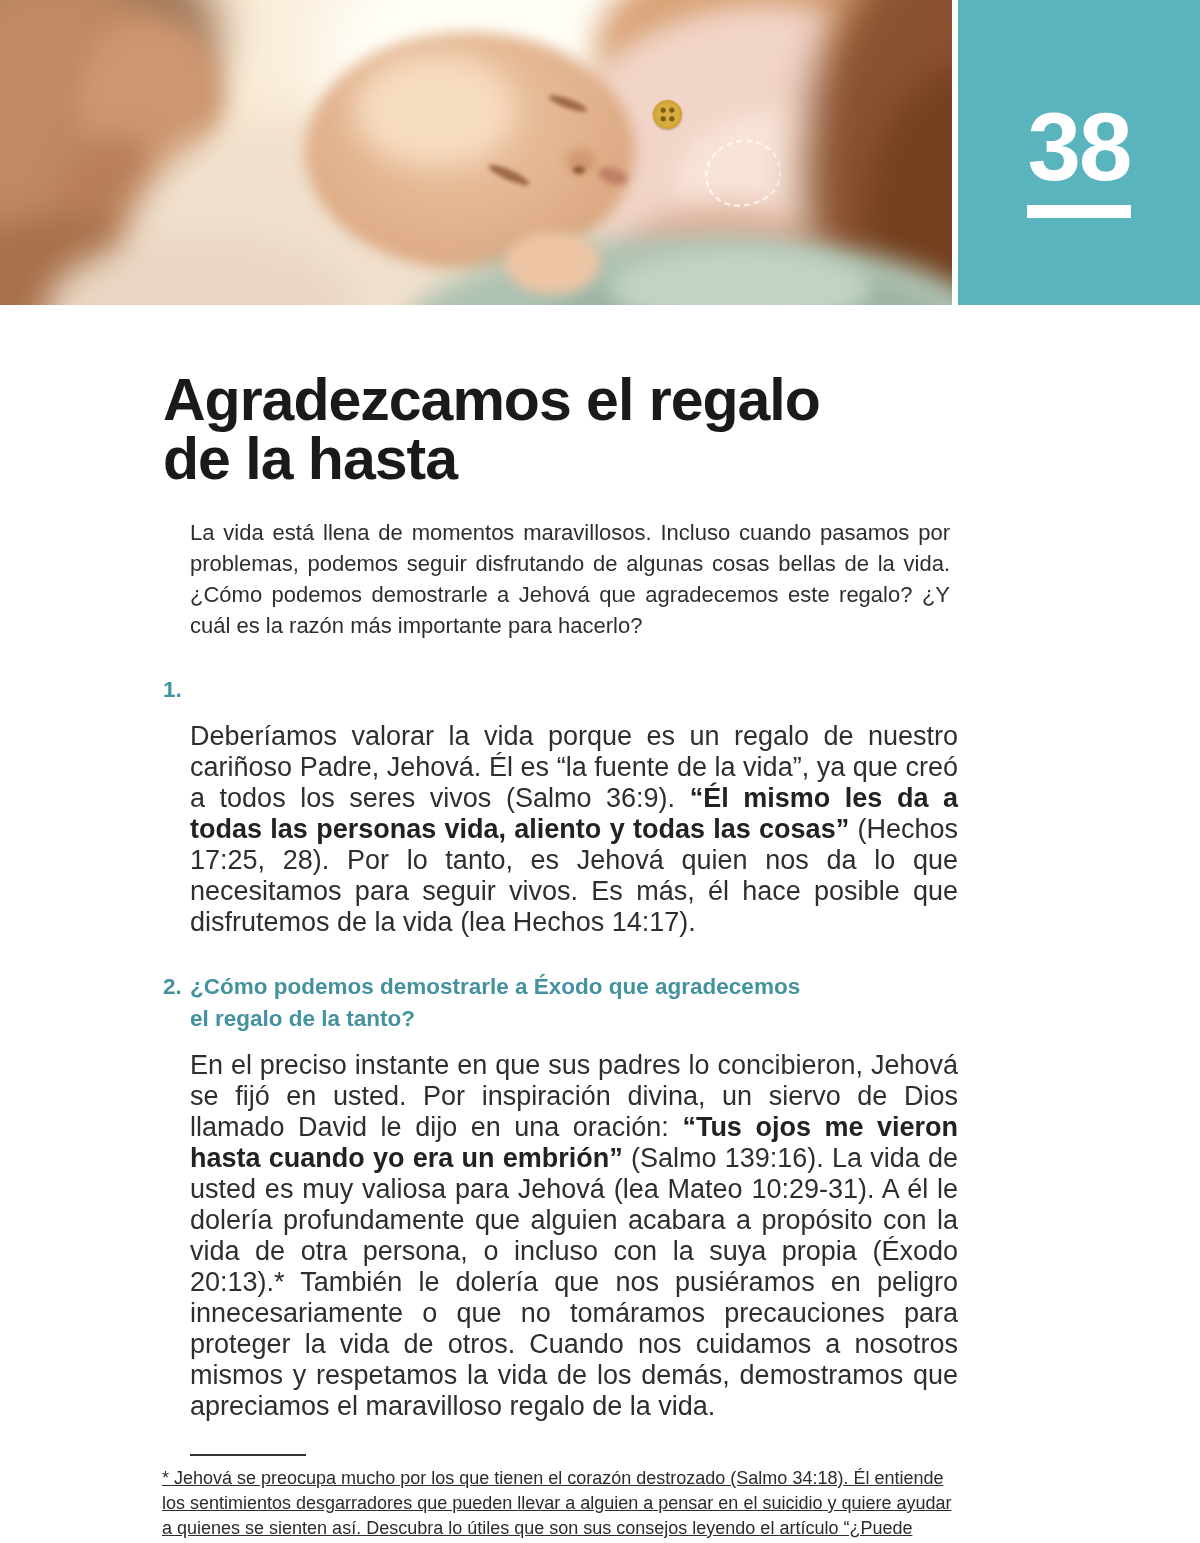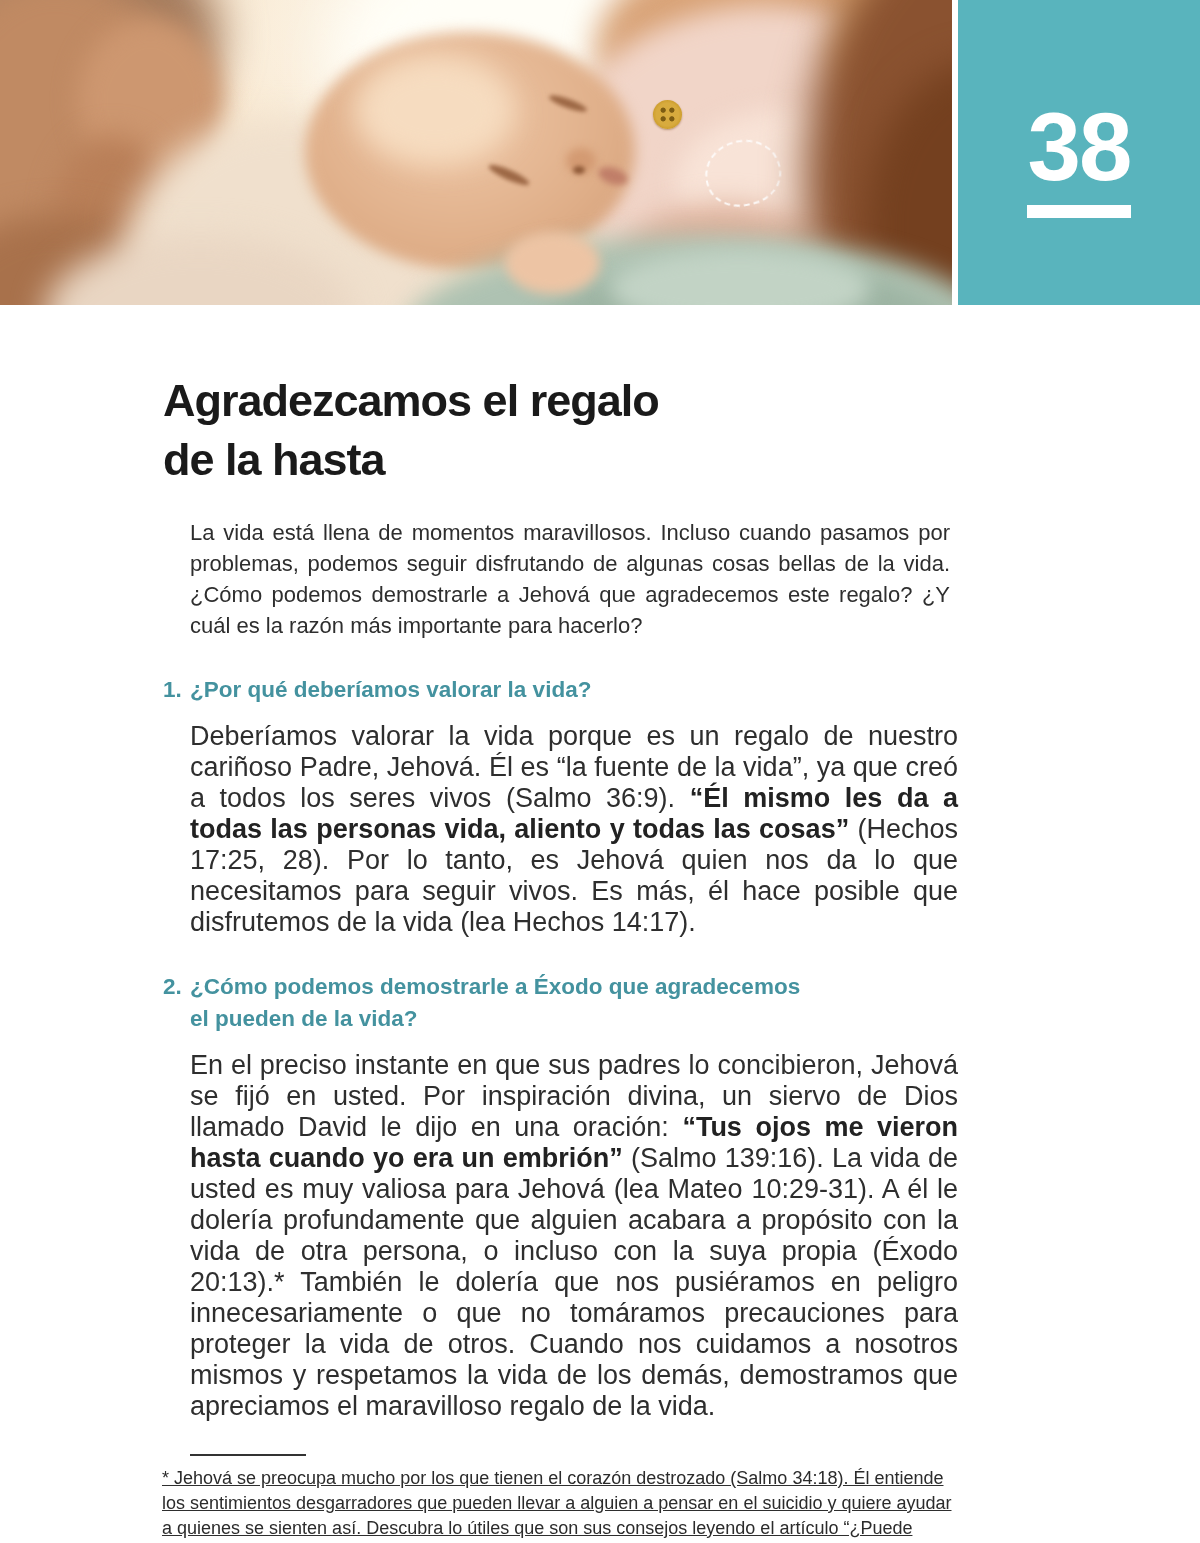--- a/index.html
+++ b/index.html
@@ -68,21 +68,21 @@
   }
   .lesson-number {
     color:#ffffff; font-size:96px; font-weight:700; line-height:0.95; letter-spacing:-2px;
   }
   .lesson-underline { width:104px; height:13px; background:#ffffff; margin-top:12px; }
 
   
   .content { padding:0 242px 0 190px; }
   .lesson-title {
     margin:44px 0 0 -27px; color:#1a1a1a;
-    font-size:45px; font-weight:700; line-height:59px; letter-spacing:-1px;
+    font-size:59px; font-weight:700; line-height:59px; letter-spacing:-1px;
   }
   .lesson-title span { display:block; }
   .intro {
     margin:28px 8px 0 0; font-size:22px; line-height:31px; color:#2e2e2e;
     text-align:justify;
   }
   .q-heading {
     display:flex; margin:33px 0 0 -27px; color:#44929f;
     font-size:22.5px; font-weight:700; line-height:32px;
   }
@@ -148,33 +148,30 @@
     <h1 class="lesson-title">
         <span>Agradezcamos el regalo</span>
         <span>de la hasta</span>
       </h1>
 
     <p class="intro">La vida está llena de momentos maravillosos. Incluso cuando pasamos por problemas, podemos seguir disfrutando de algunas cosas bellas de la vida. ¿Cómo podemos demostrarle a Jehová que agradecemos este regalo? ¿Y cuál es la razón más importante para hacerlo?</p>
 
     <section>
       <h2 class="q-heading">
         <span class="q-num">1.</span>
-        <span class="q-text">
-            <span>¿Por qué deberíamos valorar la vida?</span>
-          </span>
       </h2>
       <p class="body-para"><span>Deberíamos valorar la vida porque es un regalo de nuestro cariñoso Padre, Jehová. Él es “la fuente de la vida”, ya que creó a todos los seres vivos (Salmo 36:9). </span><span class="b">“Él mismo les da a todas las personas vida, aliento y todas las cosas”</span><span> (Hechos 17:25, 28). Por lo tanto, es Jehová quien nos da lo que necesitamos para seguir vivos. Es más, él hace posible que disfrutemos de la vida (lea Hechos 14:17).</span></p>
     </section>
 
     <section>
       <h2 class="q-heading">
         <span class="q-num">2.</span>
         <span class="q-text">
             <span>¿Cómo podemos demostrarle a Éxodo que agradecemos</span>
-            <span>el pueden de la vida?</span>
+            <span>el regalo de la tanto?</span>
           </span>
       </h2>
       <p class="body-para"><span>En el preciso instante en que sus padres lo concibieron, Jehová se fijó en usted. Por inspiración divina, un siervo de Dios llamado David le dijo en una oración: </span><span class="b">“Tus ojos me vieron hasta cuando yo era un embrión”</span><span> (Salmo 139:16). La vida de usted es muy valiosa para Jehová (lea Mateo 10:29-31). A él le dolería profundamente que alguien acabara a propósito con la vida de otra persona, o incluso con la suya propia (Éxodo 20:13).* También le dolería que nos pusiéramos en peligro innecesariamente o que no tomáramos precauciones para proteger la vida de otros. Cuando nos cuidamos a nosotros mismos y respetamos la vida de los demás, demostramos que apreciamos el maravilloso regalo de la vida.</span></p>
     </section>
 
     <footer class="footnote-area">
       <div class="footnote-rule"></div>
       <p class="footnote">* Jehová se preocupa mucho por los que tienen el corazón destrozado (Salmo 34:18). Él entiende los sentimientos desgarradores que pueden llevar a alguien a pensar en el suicidio y quiere ayudar a quienes se sienten así. Descubra lo útiles que son sus consejos leyendo el artículo “¿Puede ayudarme la Biblia si ya no quiero vivir y he pensado en suicidarme?”, incluido en la sección “Descubra algo más” de esta lección.</p>
     </footer>
 

